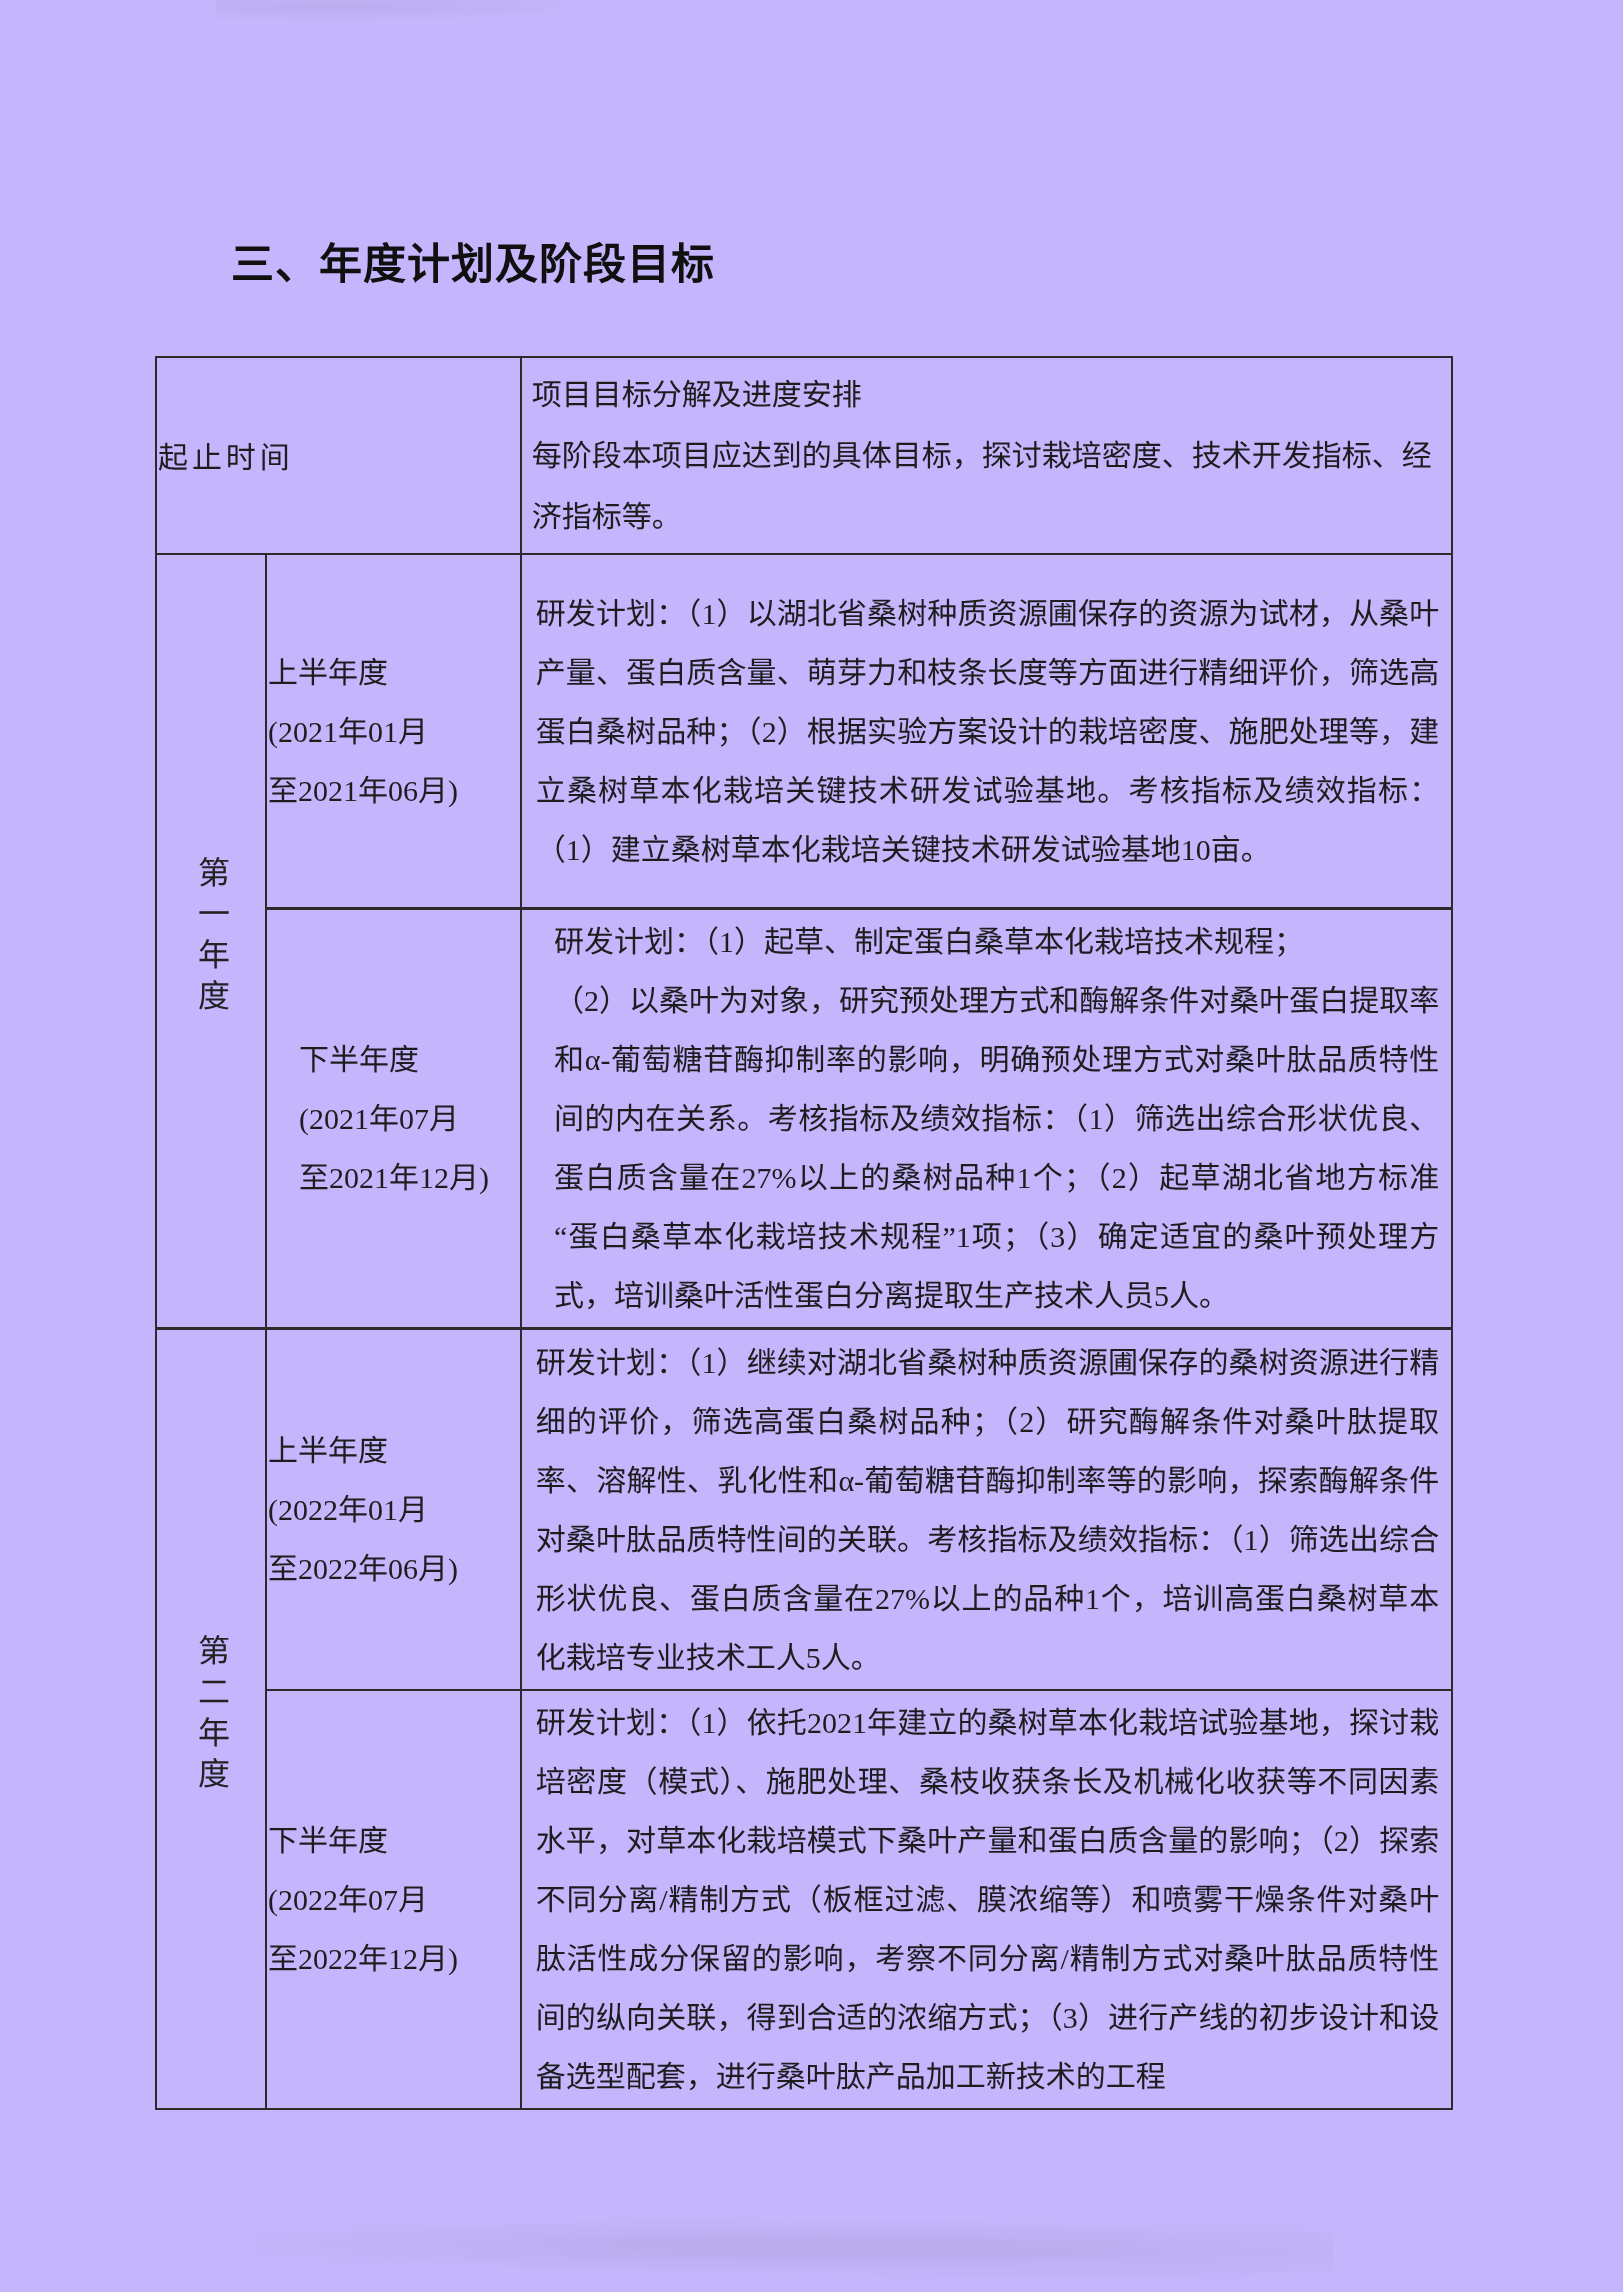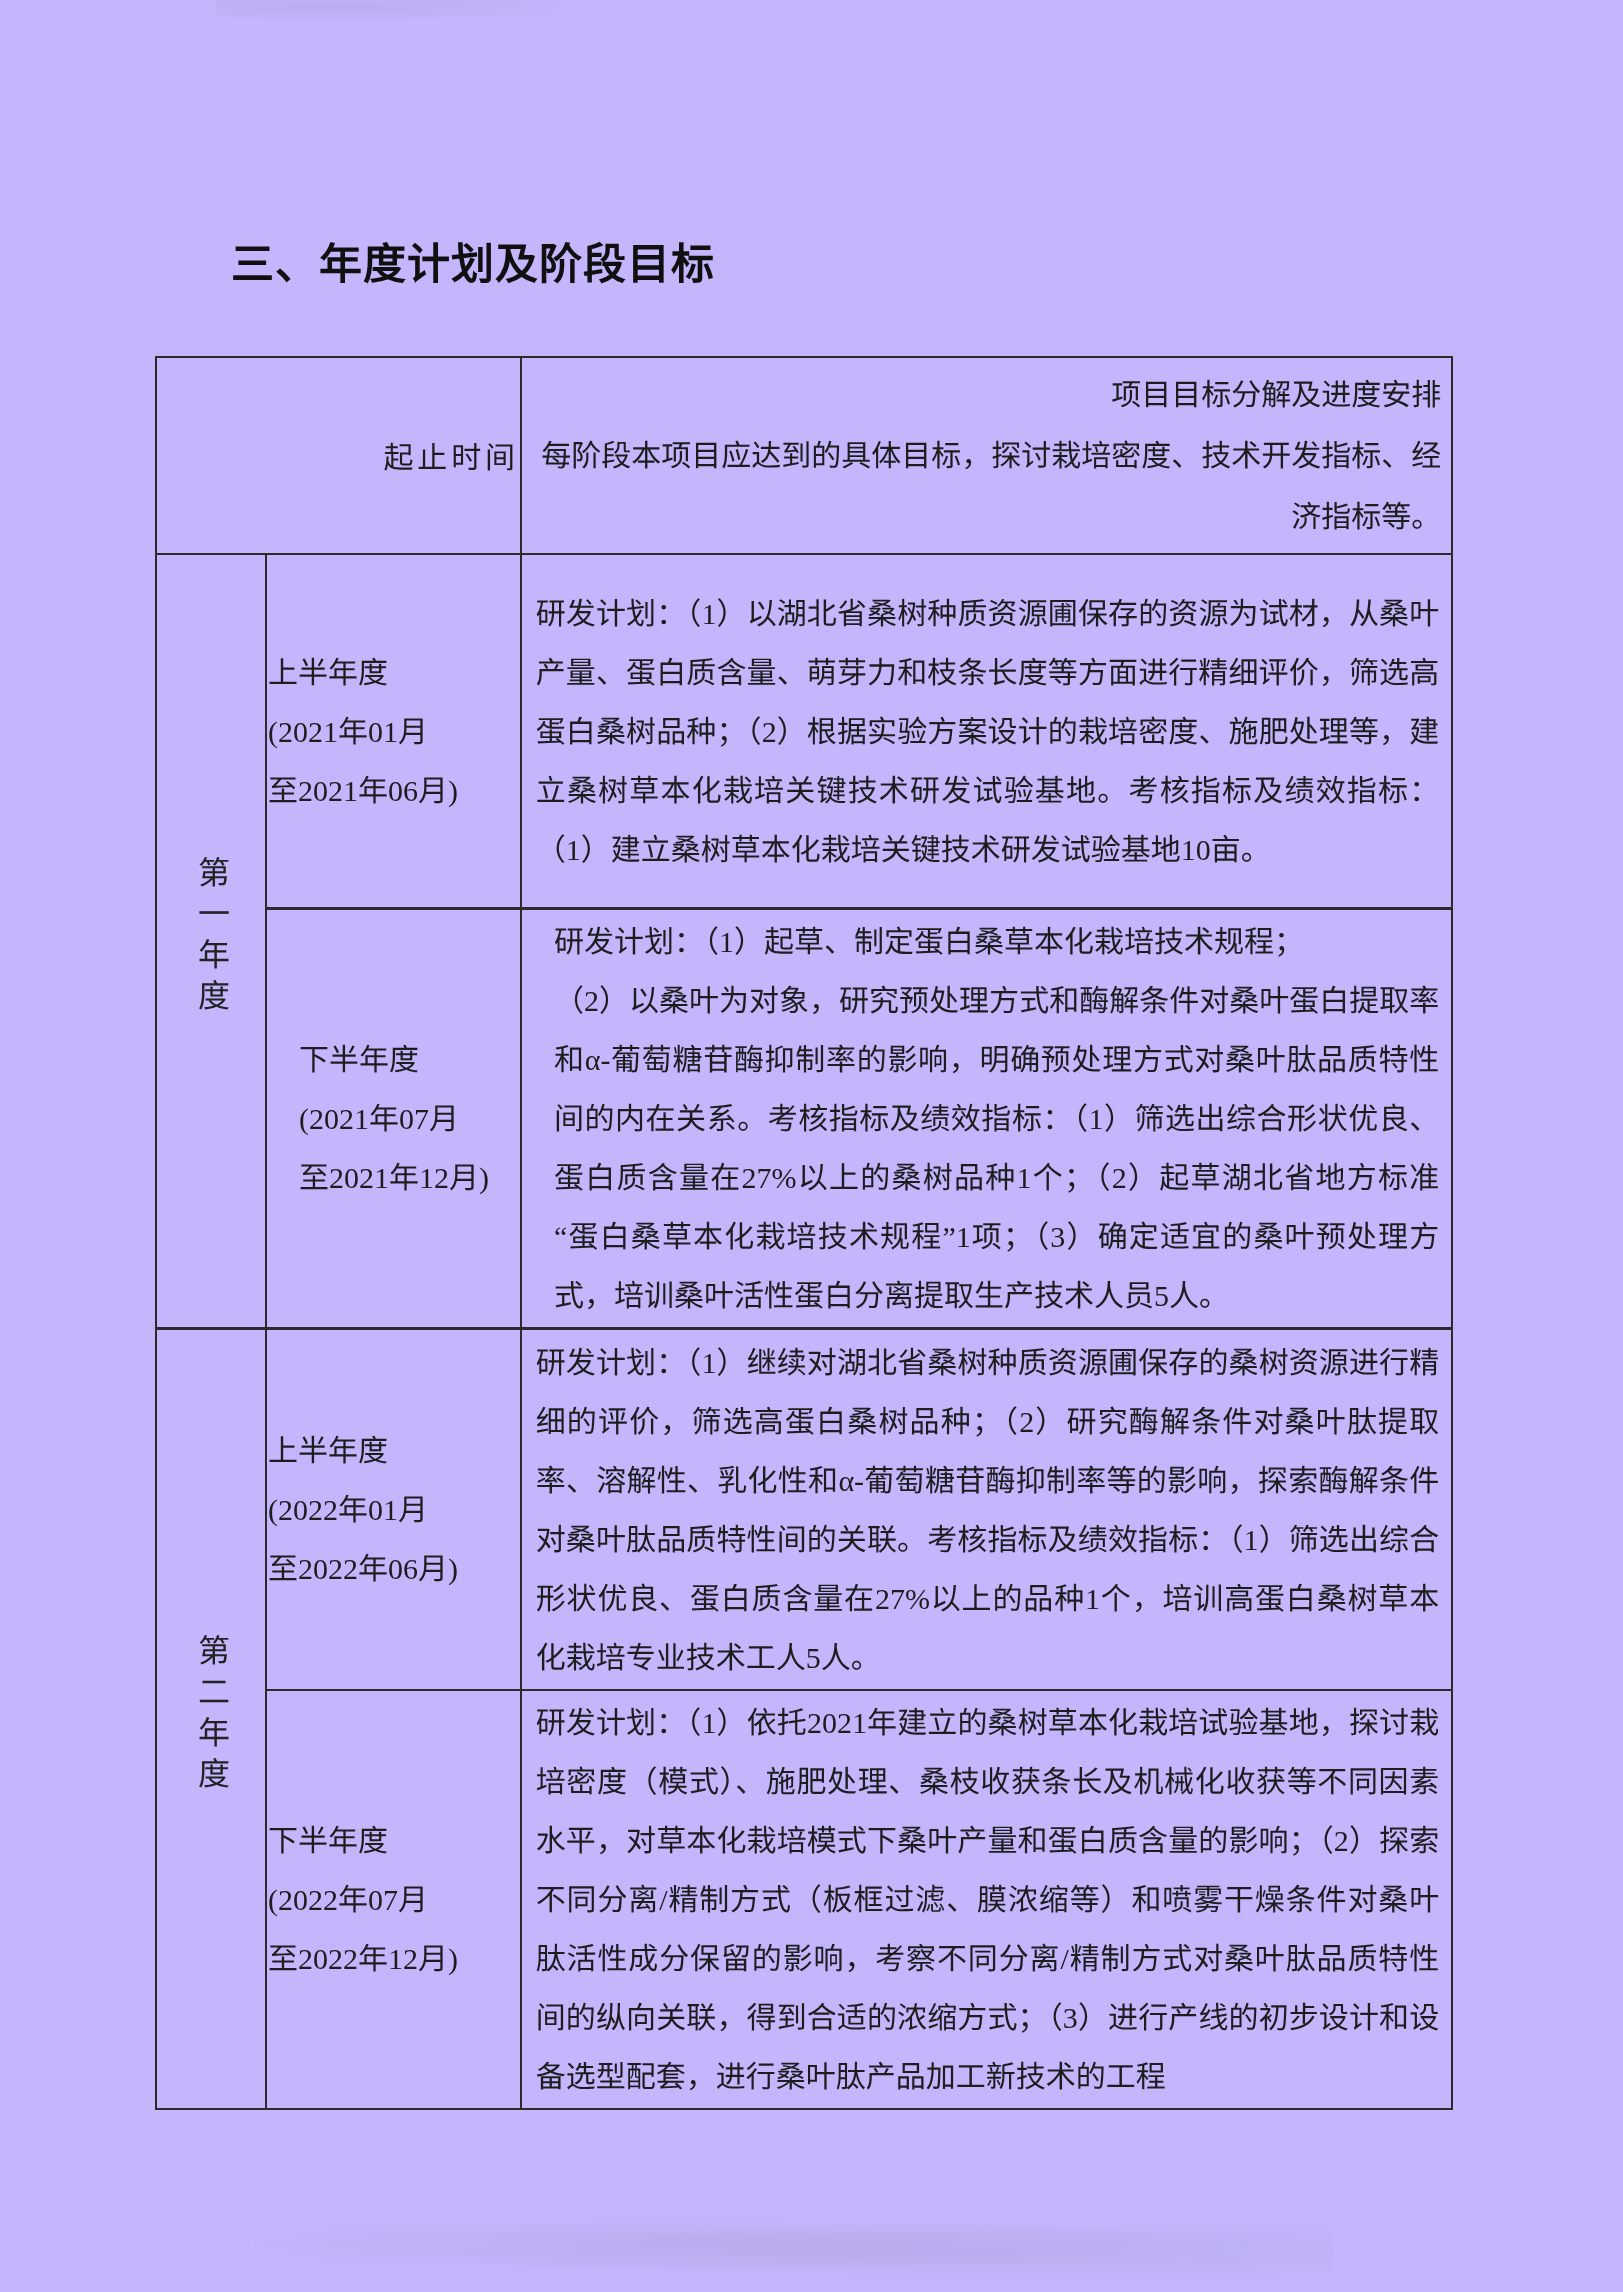--- a/index.html
+++ b/index.html
@@ -44,26 +44,26 @@
   tr.row-header { height: 186px; }
   tr.row-y1h1   { height: 355px; }
   tr.row-y1h2   { height: 418px; }
   tr.row-y2h1   { height: 361px; }
   tr.row-y2h2   { height: 418px; }
   tr.row-y1h1 td { border-bottom-width: 3.9px; border-radius: 21px; }
   tr.row-y1h2 td { border-bottom-width: 3.9px; padding-left: 32px; }
   tr.row-y2h1 td { border-bottom-width: 2.9px; }
 
   td.head-time-cell {
-    text-align: right;
+    text-align: left;
     vertical-align: middle;
     letter-spacing: 3.9px;
   }
   td.head-goal-cell {
-    text-align: right;
+    text-align: left;
     vertical-align: middle;
     padding: 5.9px 9.8px;
     line-height: 61px;
     font-family: Liberation Serif, serif;
   }
   td.year-cell {
     text-align: center;
     vertical-align: middle;
   }
   .vertical-label {

